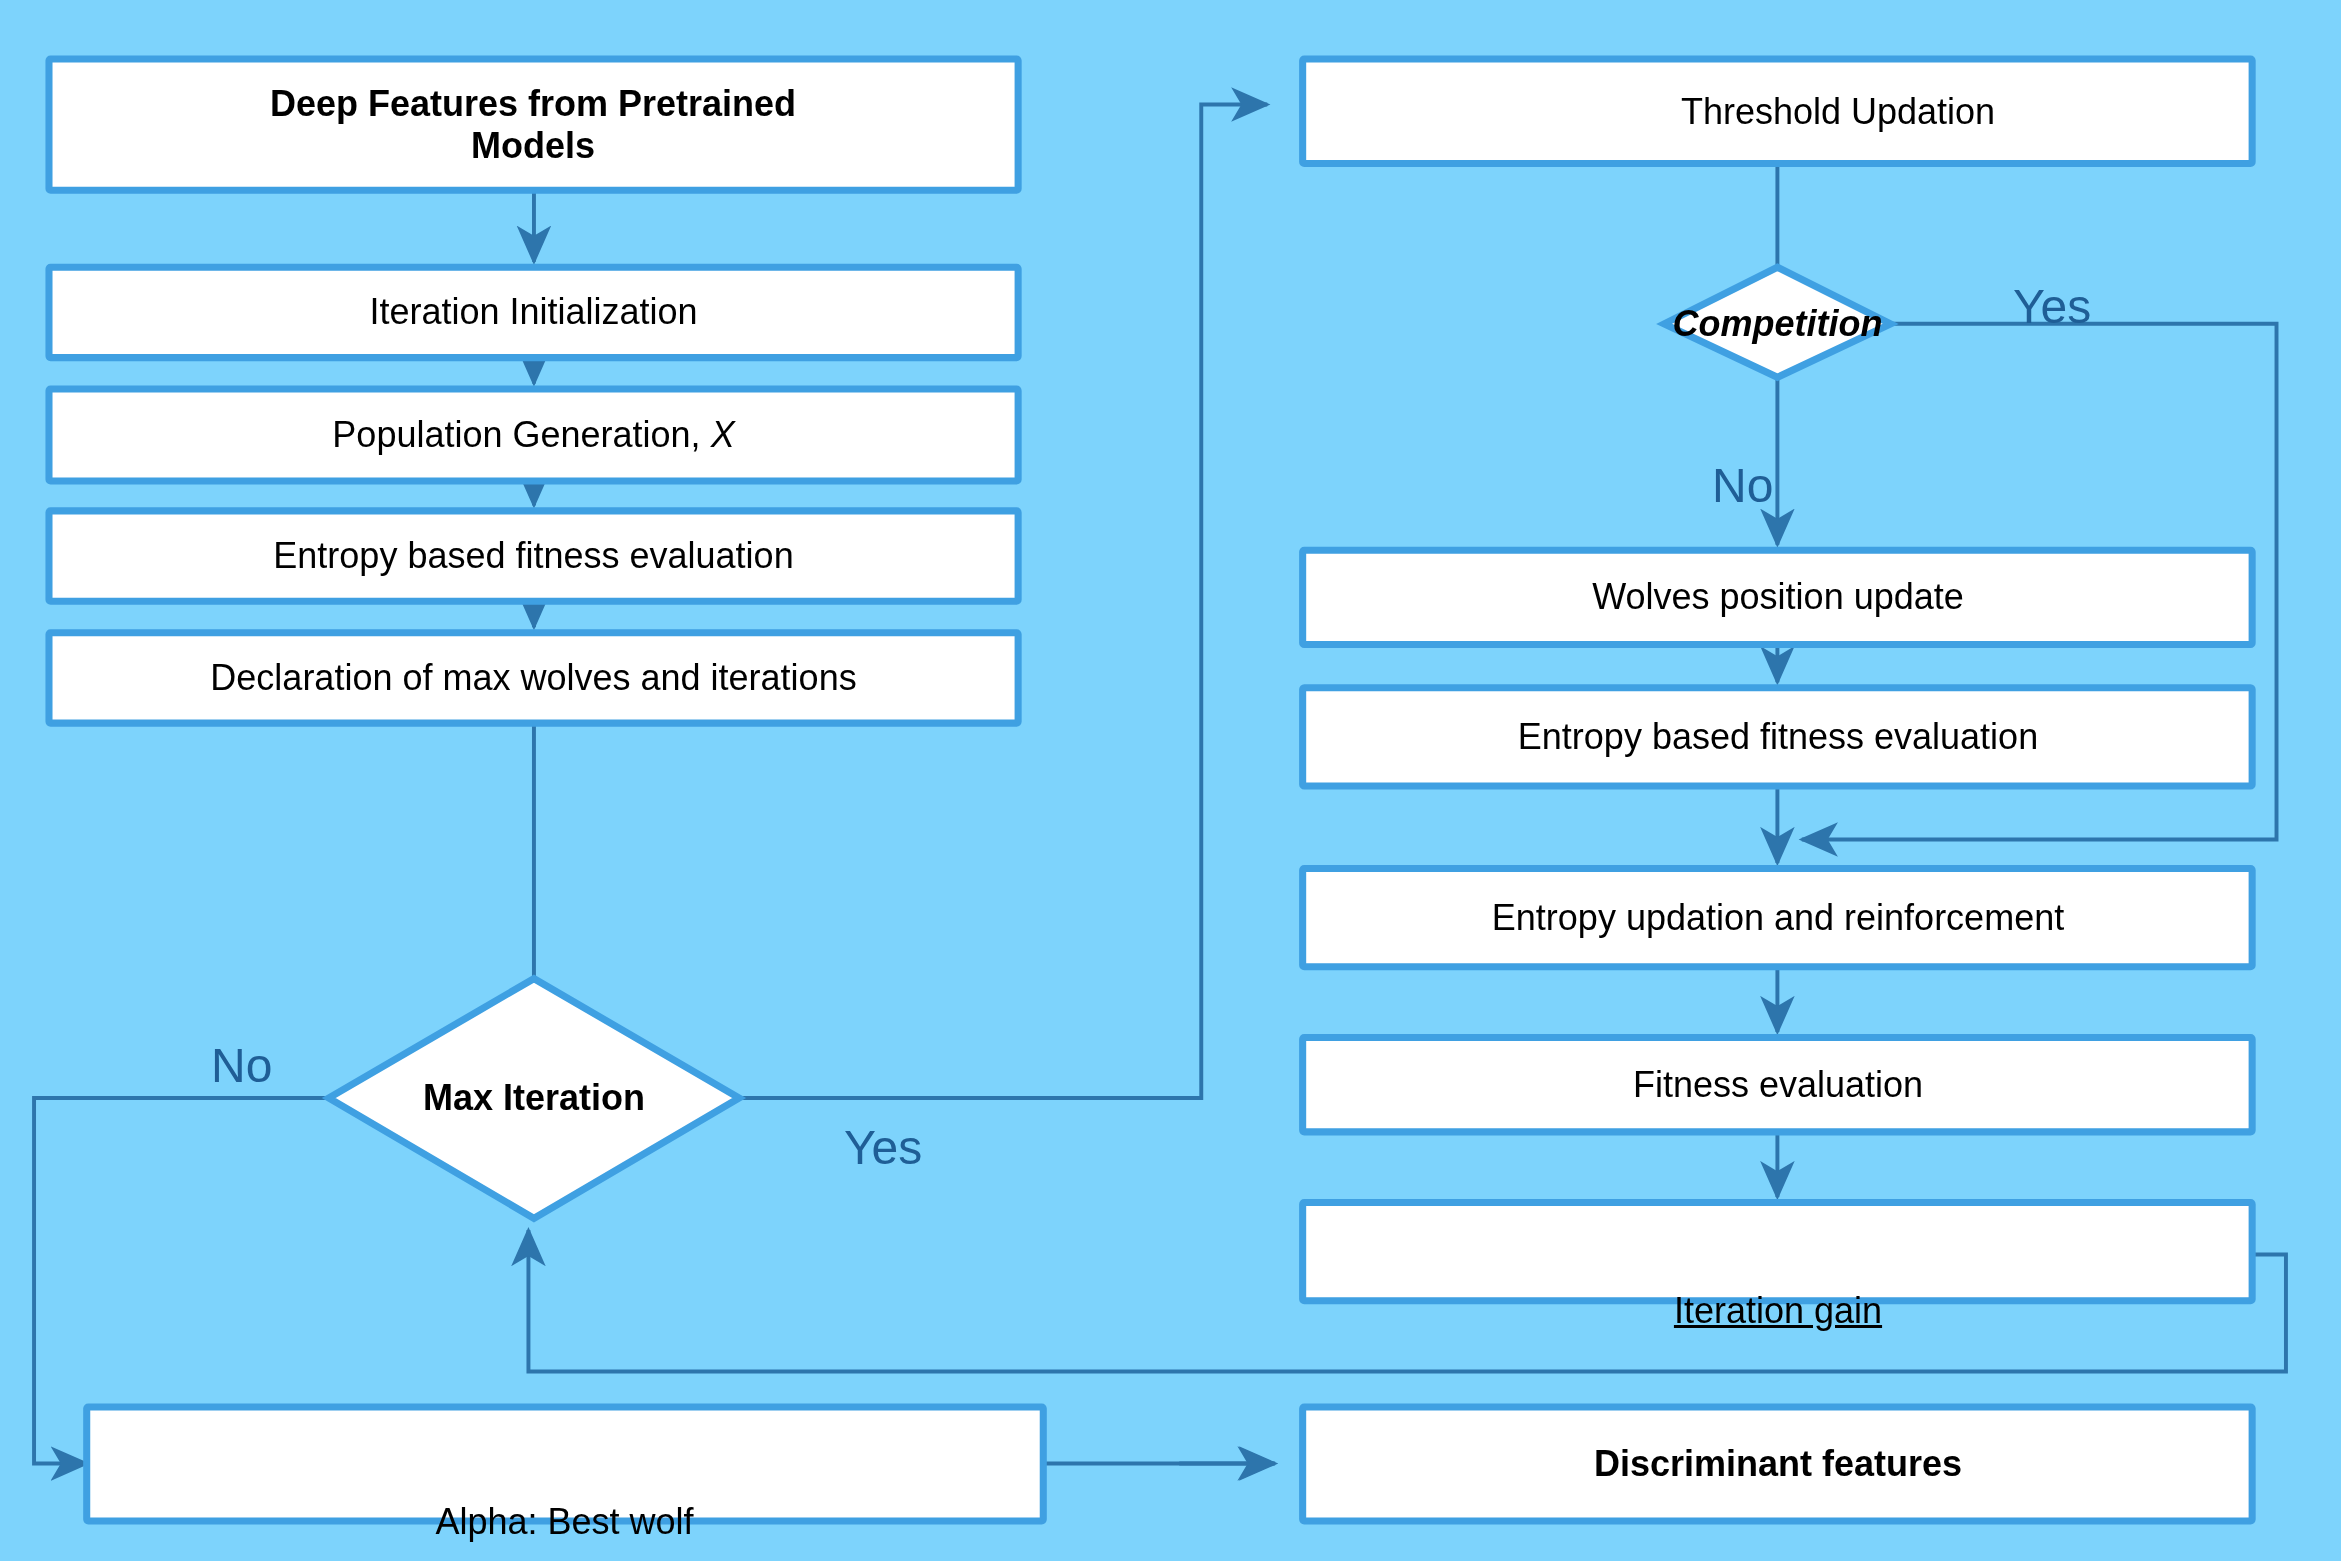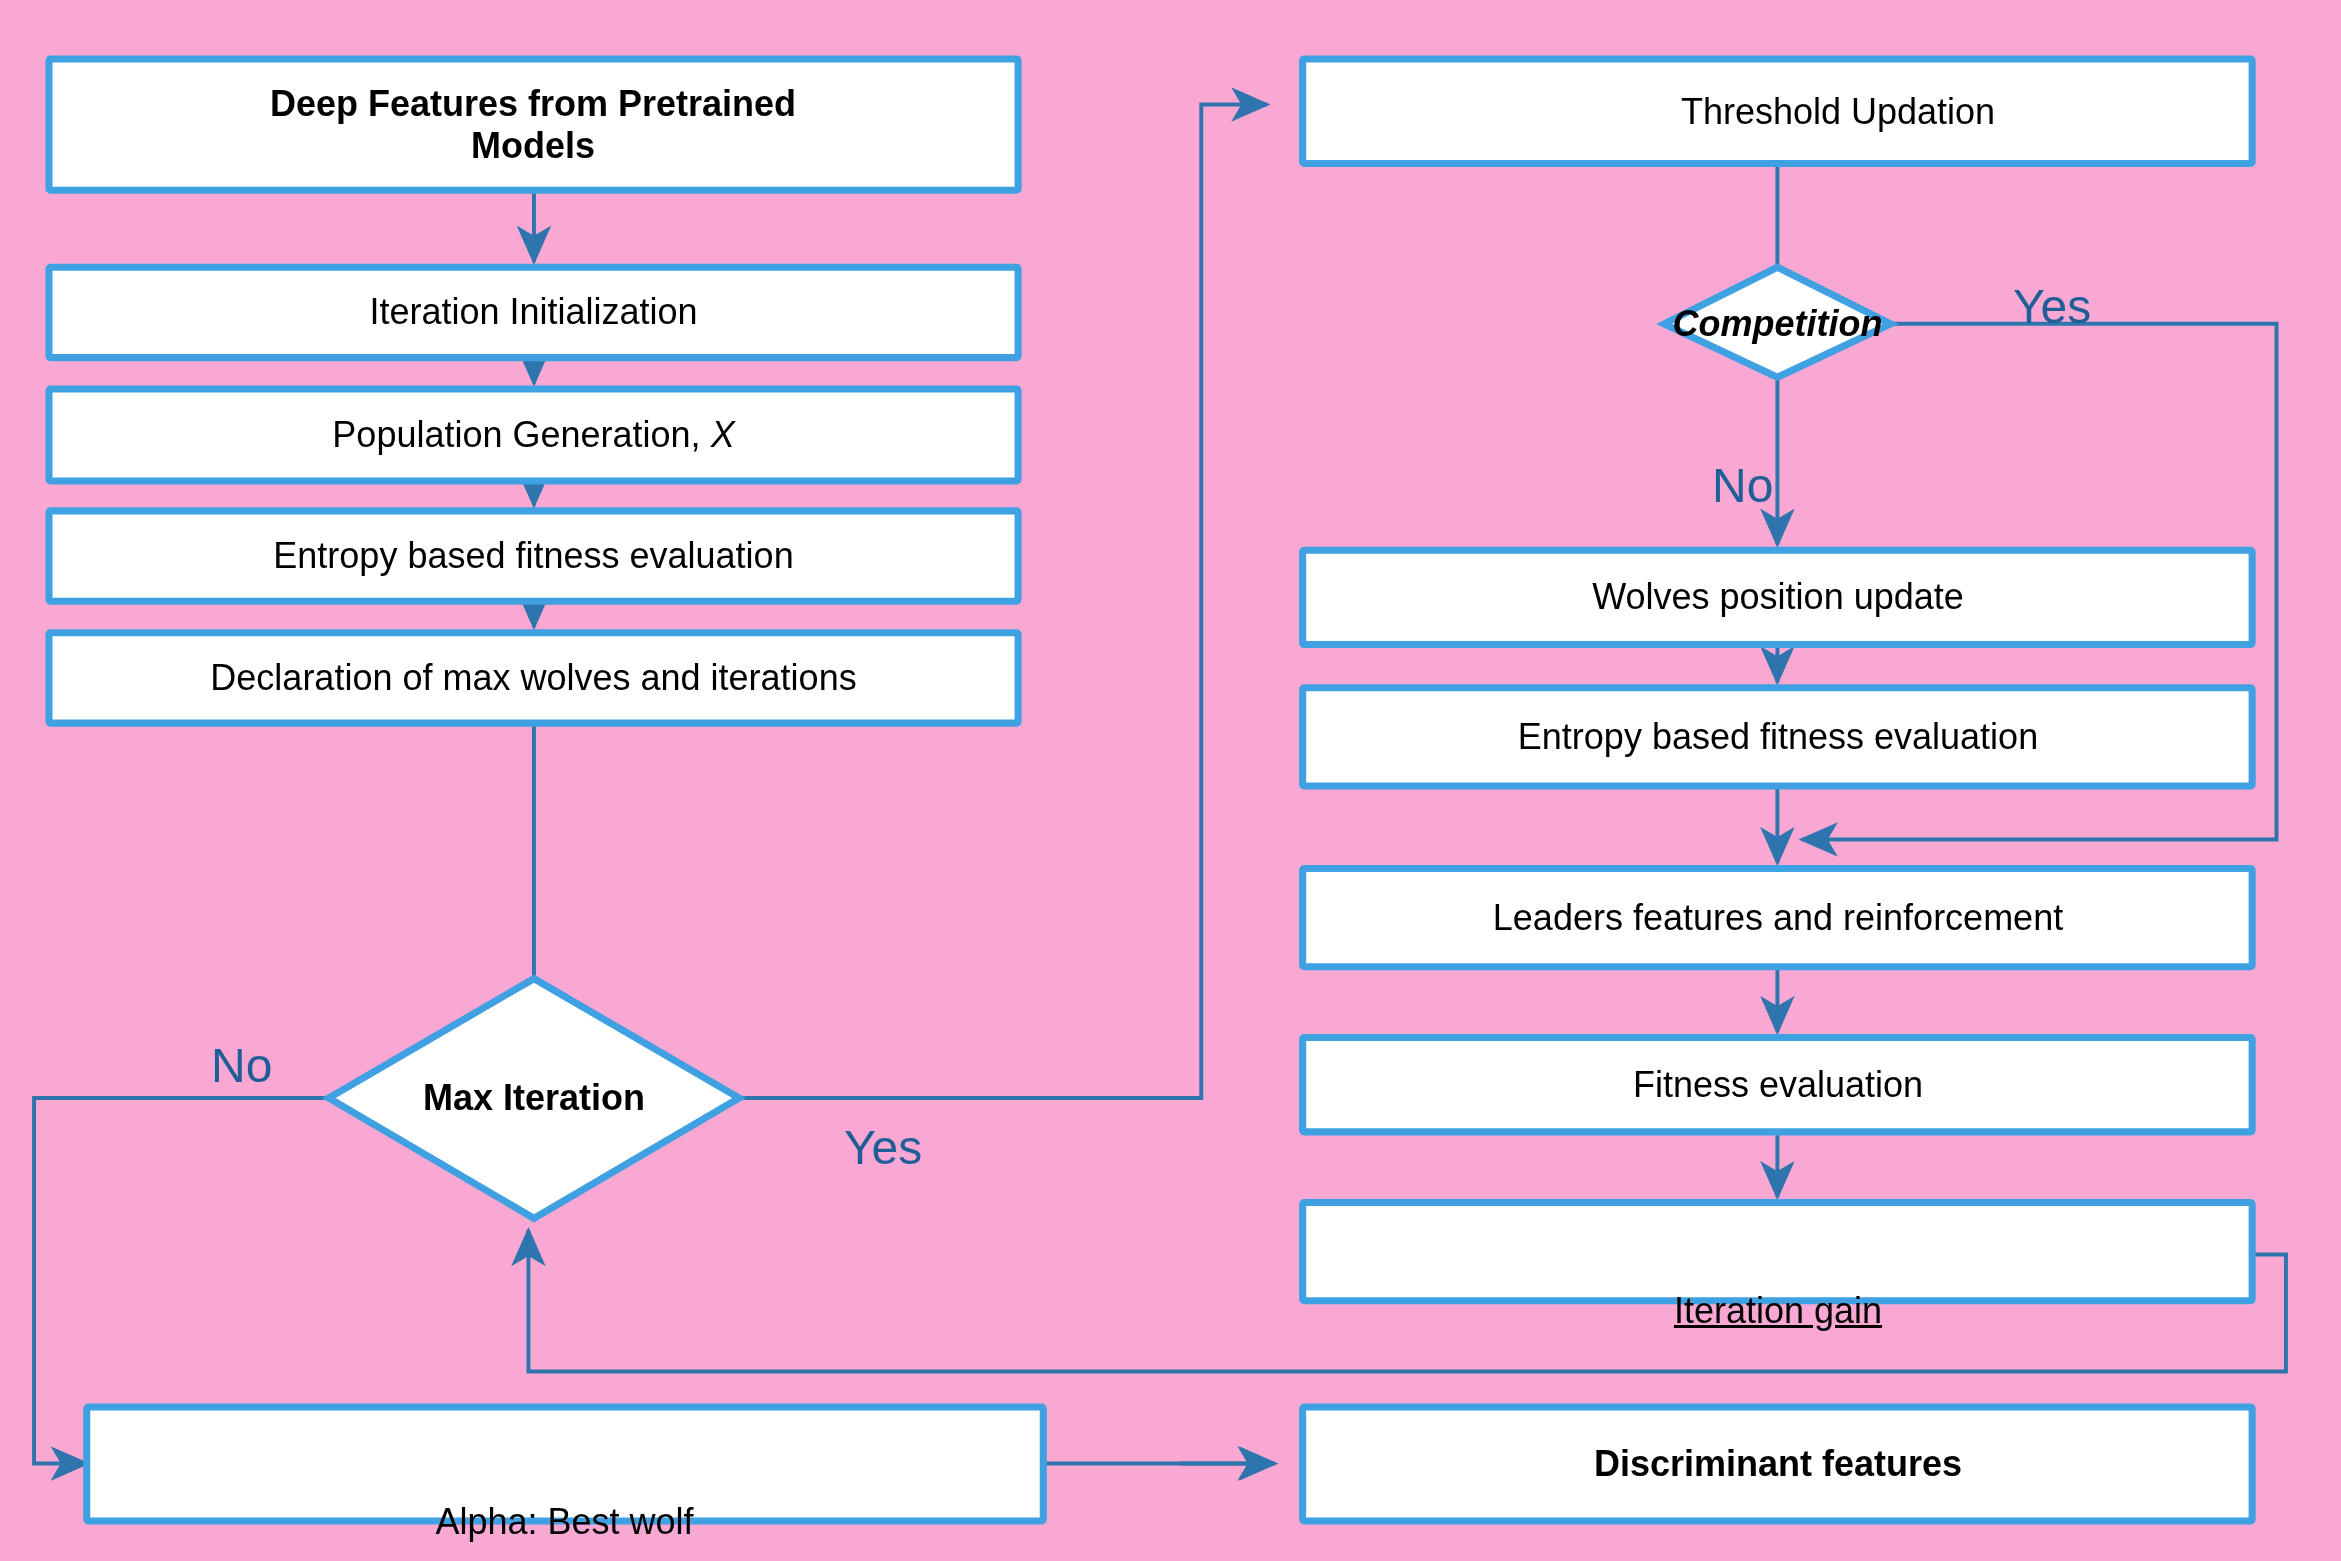--- a/index.html
+++ b/index.html
@@ -1,16 +1,16 @@
 <!DOCTYPE html>
 <html style="font-size:12.6px"><head>
 <meta charset="utf-8">
 <style>
   html,body{margin:0;padding:0;background:#ffffff;}
-  #stage{position:relative;width:2342px;height:1561px;background:#f9a8d4;
+  #stage{position:relative;width:2342px;height:1561px;background:#7dd3fc;
          font-family:"Liberation Sans", sans-serif;overflow:hidden;}
   svg{position:absolute;top:0;left:0;width:2342px;height:1561px;}
   .node-label{
     position:absolute;display:flex;align-items:center;justify-content:center;
     text-align:center;color:#000000;line-height:1.15;
     font-family:"Liberation Sans", sans-serif;
     pointer-events:none;
   }
   .proc{font-size:36px;font-weight:400;}
   .proc.bold{font-weight:700;}
@@ -118,21 +118,21 @@
   <div class="node-label proc" style="left:86px; top:1465px; width:957px; height:114px;">Alpha: Best wolf</div>
 
   <div class="node-label proc" style="left:1363px; top:59px; width:950px; height:105px;text-align:center;">Threshold Updation</div>
 
   <div class="node-label dec" style="left:1596px; top:287px; width:363px; height:74px;font-style:italic;">Competition</div>
 
   <div class="node-label proc" style="left:1303px; top:550px; width:950px; height:94px;">Wolves position update</div>
 
   <div class="node-label proc" style="left:1303px; top:688px; width:950px; height:98px;">Entropy based fitness evaluation</div>
 
-  <div class="node-label proc" style="left:1303px; top:869px; width:950px; height:98px;">Leaders features and reinforcement</div>
+  <div class="node-label proc" style="left:1303px; top:869px; width:950px; height:98px;">Entropy updation and reinforcement</div>
 
   <div class="node-label proc" style="left:1303px; top:1038px; width:950px; height:94px;">Fitness evaluation</div>
 
   <div class="node-label proc" style="left:1303px; top:1262px; width:950px; height:98px;text-decoration:underline;">Iteration gain</div>
 
   <div class="node-label proc bold" style="left:1303px; top:1407px; width:950px; height:114px;">Discriminant features</div>
 
   <div class="branch" style="left:211px; top:1038px;">No</div>
 
   <div class="branch" style="left:844px; top:1120px;">Yes</div>

